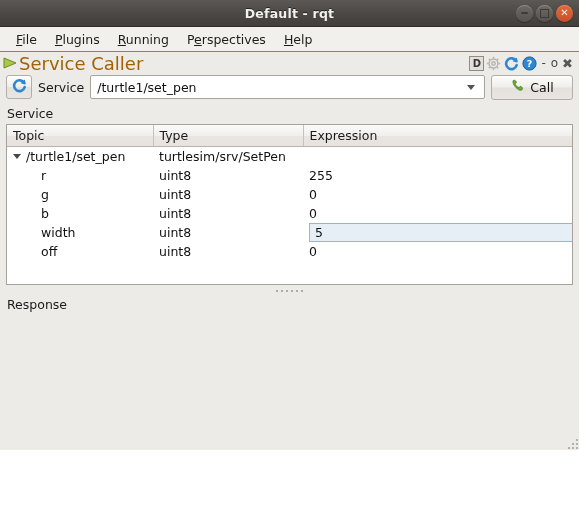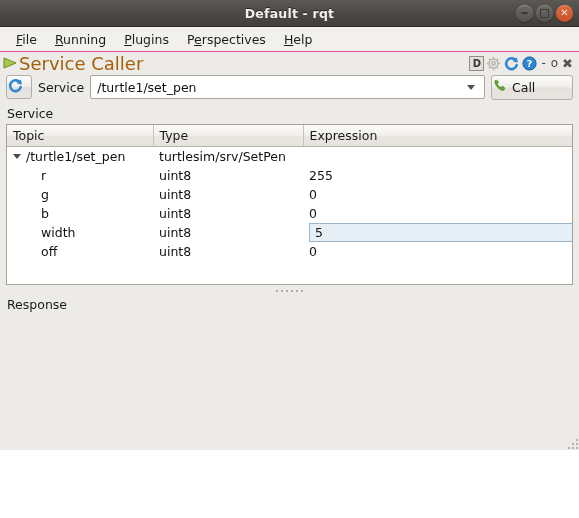--- a/index.html
+++ b/index.html
@@ -167,20 +167,21 @@
     gap: 6px;
     margin-bottom: 5px;
   }
   .btn {
     background: linear-gradient(to bottom, #fdfdfc 0%, #f0eeea 48%, #e4e1dc 52%, #e9e6e1 100%);
     border: 1px solid #b3afa8;
     border-radius: 3px;
     box-sizing: border-box;
     display: flex;
     align-items: center;
+    justify-content: center;
   }
   .refresh-btn {
     width: 26px;
     height: 24px;
     padding: 0;
   }
   .service-label {
     font-size: 12.5px;
     color: #1a1a1a;
     white-space: nowrap;
@@ -346,22 +347,22 @@
         <span class="sq-max"></span>
       </div>
       <div class="win-btn close">
         <span class="glyph">✕</span>
       </div>
     </div>
   </div>
 
   <div class="menubar">
     <div class="menu-item"><u>F</u>ile</div>
+    <div class="menu-item"><u>P</u>lugins</div>
     <div class="menu-item"><u>R</u>unning</div>
-    <div class="menu-item"><u>P</u>lugins</div>
     <div class="menu-item">P<u>e</u>rspectives</div>
     <div class="menu-item"><u>H</u>elp</div>
   </div>
 
   <div class="plugin-title">
     <span class="play-icon">
       <svg width="16" height="16" viewBox="0 0 16 16">
         <polygon points="2,3 14,8 2,13" fill="#a8c84a" stroke="#6f8a25" stroke-width="1" stroke-linejoin="round"></polygon>
       </svg>
     </span>

